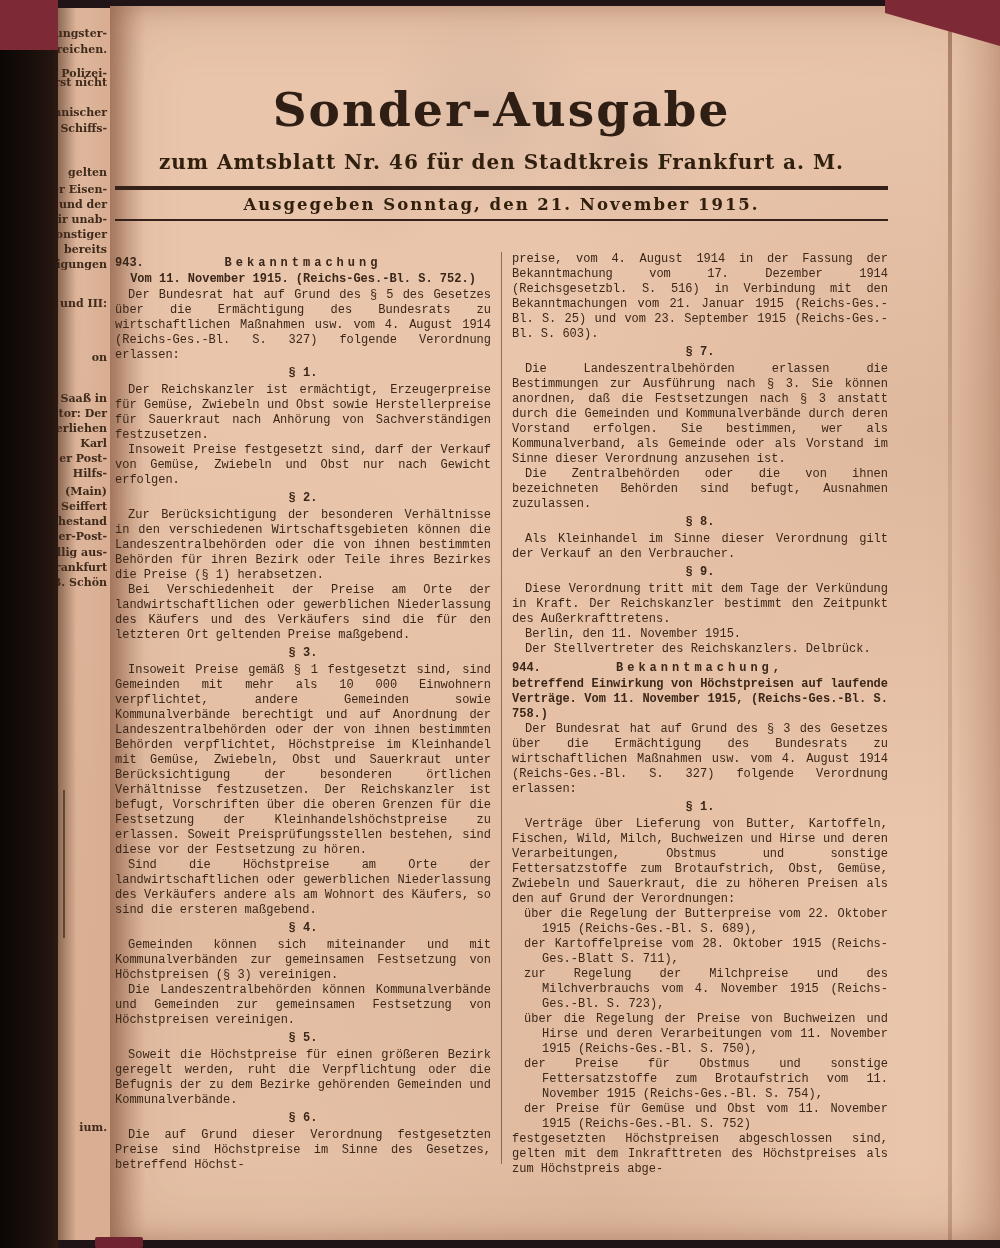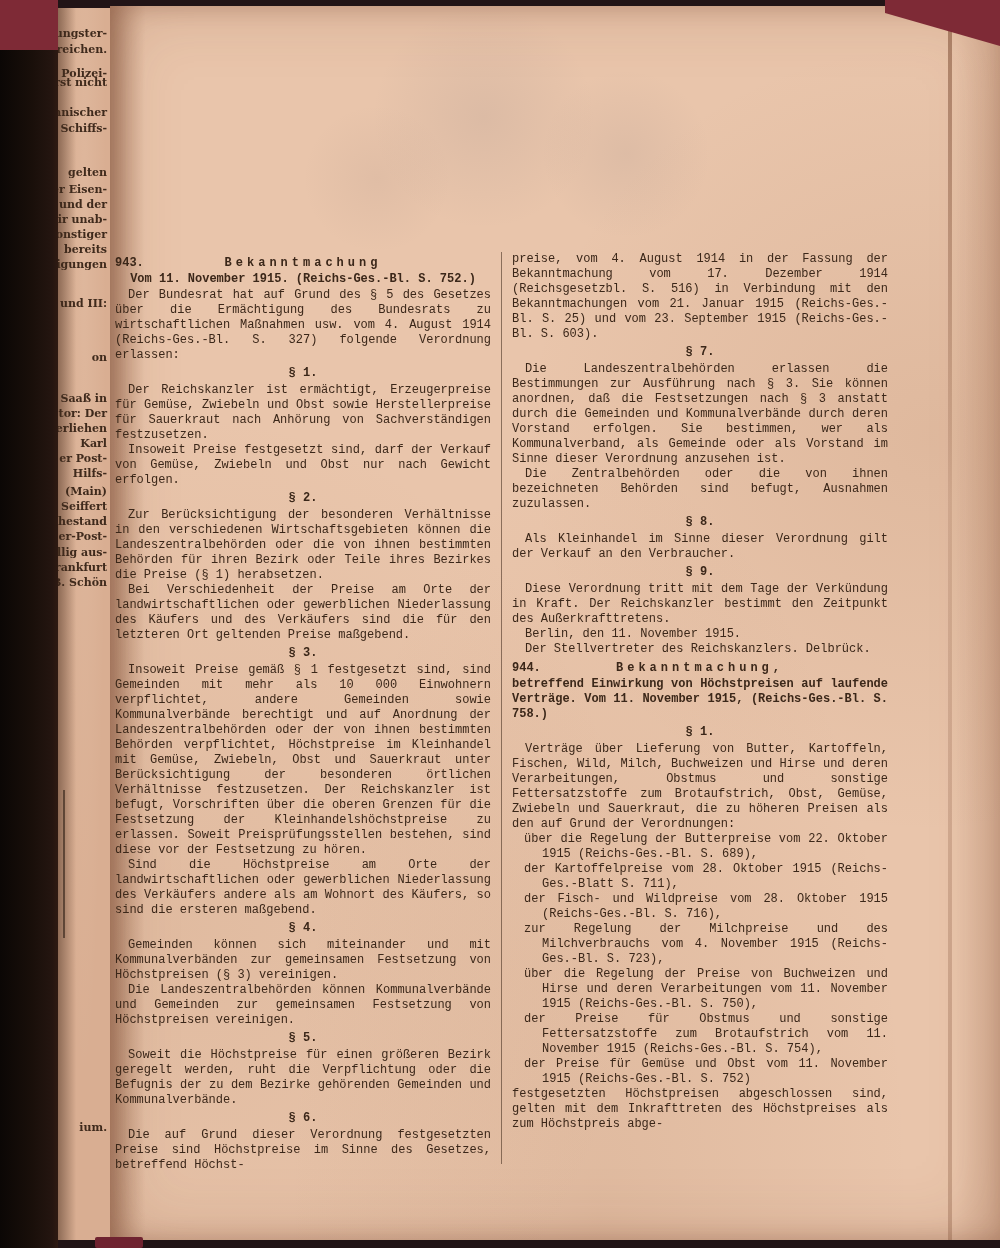--- a/index.html
+++ b/index.html
@@ -124,20 +124,27 @@
         <span class="frag" style="top: 523px;">er-Post-</span>
         <span class="frag" style="top: 539px;">llig aus-</span>
         <span class="frag" style="top: 554px;">rankfurt</span>
         <span class="frag" style="top: 569px;">B. Schön</span>
         <span class="frag" style="top: 1114px;">ium.</span>
       </div>
     <div class="adjacent-mark"></div>
   </div>
 
   <div class="page">
+    <div class="masthead">
+      <div class="mast-title">Sonder-Ausgabe</div>
+      <div class="mast-subtitle">zum Amtsblatt Nr. 46 für den Stadtkreis Frankfurt a. M.</div>
+      <div class="rule rule-thick"></div>
+      <div class="dateline">Ausgegeben Sonntag, den 21. November 1915.</div>
+      <div class="rule rule-thin"></div>
+    </div>
 
     <div class="columns">
       <div id="col-left" class="col">
           <div class="blk blk-numhead"><span class="art-num">943.</span><span class="art-title">Bekanntmachung</span></div>
           <div class="blk blk-bold-center">Vom 11. November 1915. (Reichs-Ges.-Bl. S. 752.)</div>
           <div class="blk blk-para">Der Bundesrat hat auf Grund des § 5 des Gesetzes über die Ermächtigung des Bundesrats zu wirtschaftlichen Maßnahmen usw. vom 4. August 1914 (Reichs-Ges.-Bl. S. 327) folgende Verordnung erlassen:</div>
           <div class="blk blk-section">§ 1.</div>
           <div class="blk blk-para">Der Reichskanzler ist ermächtigt, Erzeugerpreise für Gemüse, Zwiebeln und Obst sowie Herstellerpreise für Sauerkraut nach Anhörung von Sachverständigen festzusetzen.</div>
           <div class="blk blk-para">Insoweit Preise festgesetzt sind, darf der Verkauf von Gemüse, Zwiebeln und Obst nur nach Gewicht erfolgen.</div>
           <div class="blk blk-section">§ 2.</div>
@@ -161,25 +168,25 @@
           <div class="blk blk-para">Die Landeszentralbehörden erlassen die Bestimmungen zur Ausführung nach § 3. Sie können anordnen, daß die Festsetzungen nach § 3 anstatt durch die Gemeinden und Kommunalverbände durch deren Vorstand erfolgen. Sie bestimmen, wer als Kommunalverband, als Gemeinde oder als Vorstand im Sinne dieser Verordnung anzusehen ist.</div>
           <div class="blk blk-para">Die Zentralbehörden oder die von ihnen bezeichneten Behörden sind befugt, Ausnahmen zuzulassen.</div>
           <div class="blk blk-section">§ 8.</div>
           <div class="blk blk-para">Als Kleinhandel im Sinne dieser Verordnung gilt der Verkauf an den Verbraucher.</div>
           <div class="blk blk-section">§ 9.</div>
           <div class="blk blk-para">Diese Verordnung tritt mit dem Tage der Verkündung in Kraft. Der Reichskanzler bestimmt den Zeitpunkt des Außerkrafttretens.</div>
           <div class="blk blk-para">Berlin, den 11. November 1915.</div>
           <div class="blk blk-para">Der Stellvertreter des Reichskanzlers. Delbrück.</div>
           <div class="blk blk-numhead"><span class="art-num">944.</span><span class="art-title">Bekanntmachung,</span></div>
           <div class="blk blk-bold-flush">betreffend Einwirkung von Höchstpreisen auf laufende Verträge. Vom 11. November 1915, (Reichs-Ges.-Bl. S. 758.)</div>
+          <div class="blk blk-para">Der Bundesrat hat auf Grund des § 3 des Gesetzes über die Ermächtigung des Bundesrats zu wirtschaftlichen Maßnahmen usw. vom 4. August 1914 (Reichs-Ges.-Bl. S. 327) folgende Verordnung erlassen:</div>
           <div class="blk blk-section">§ 1.</div>
           <div class="blk blk-para">Verträge über Lieferung von Butter, Kartoffeln, Fischen, Wild, Milch, Buchweizen und Hirse und deren Verarbeitungen, Obstmus und sonstige Fettersatzstoffe zum Brotaufstrich, Obst, Gemüse, Zwiebeln und Sauerkraut, die zu höheren Preisen als den auf Grund der Verordnungen:</div>
           <div class="blk blk-item">über die Regelung der Butterpreise vom 22. Oktober 1915 (Reichs-Ges.-Bl. S. 689),</div>
           <div class="blk blk-item">der Kartoffelpreise vom 28. Oktober 1915 (Reichs-Ges.-Blatt S. 711),</div>
-          <div class="blk blk-item">der Fisch- und Wildpreise vom 28. Oktober 1915 (Reichs-Ges.-Bl. S. 716),</div>
           <div class="blk blk-item">zur Regelung der Milchpreise und des Milchverbrauchs vom 4. November 1915 (Reichs-Ges.-Bl. S. 723),</div>
           <div class="blk blk-item">über die Regelung der Preise von Buchweizen und Hirse und deren Verarbeitungen vom 11. November 1915 (Reichs-Ges.-Bl. S. 750),</div>
           <div class="blk blk-item">der Preise für Obstmus und sonstige Fettersatzstoffe zum Brotaufstrich vom 11. November 1915 (Reichs-Ges.-Bl. S. 754),</div>
           <div class="blk blk-item">der Preise für Gemüse und Obst vom 11. November 1915 (Reichs-Ges.-Bl. S. 752)</div>
           <div class="blk blk-flush">festgesetzten Höchstpreisen abgeschlossen sind, gelten mit dem Inkrafttreten des Höchstpreises als zum Höchstpreis abge-</div>
         </div>
     </div>
 
     <div class="crease"></div>
   </div>

